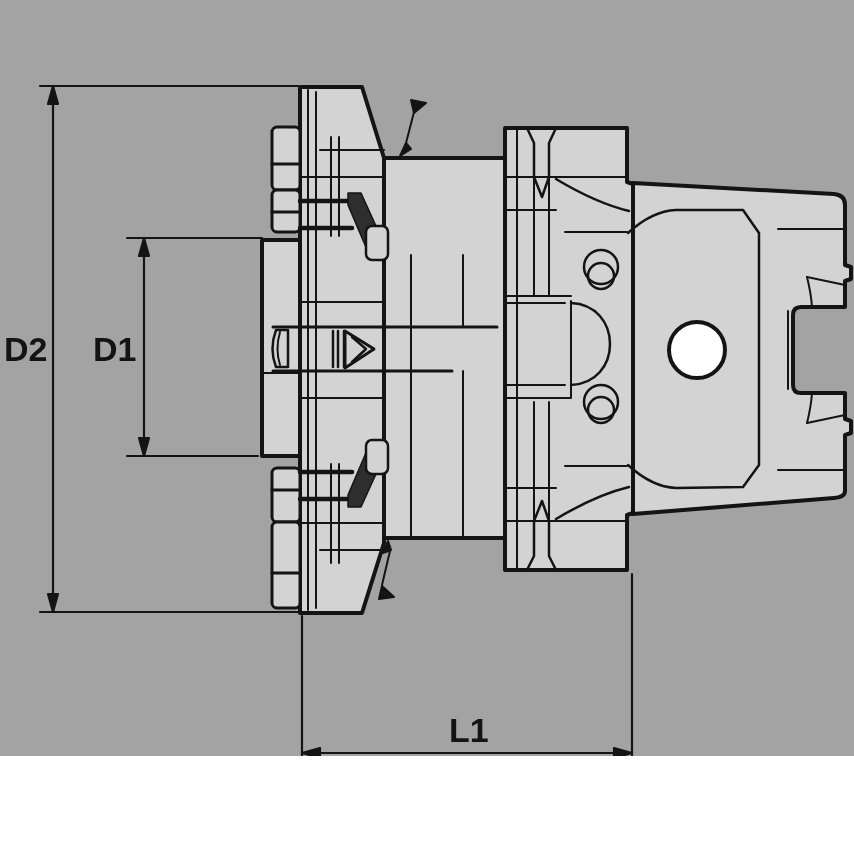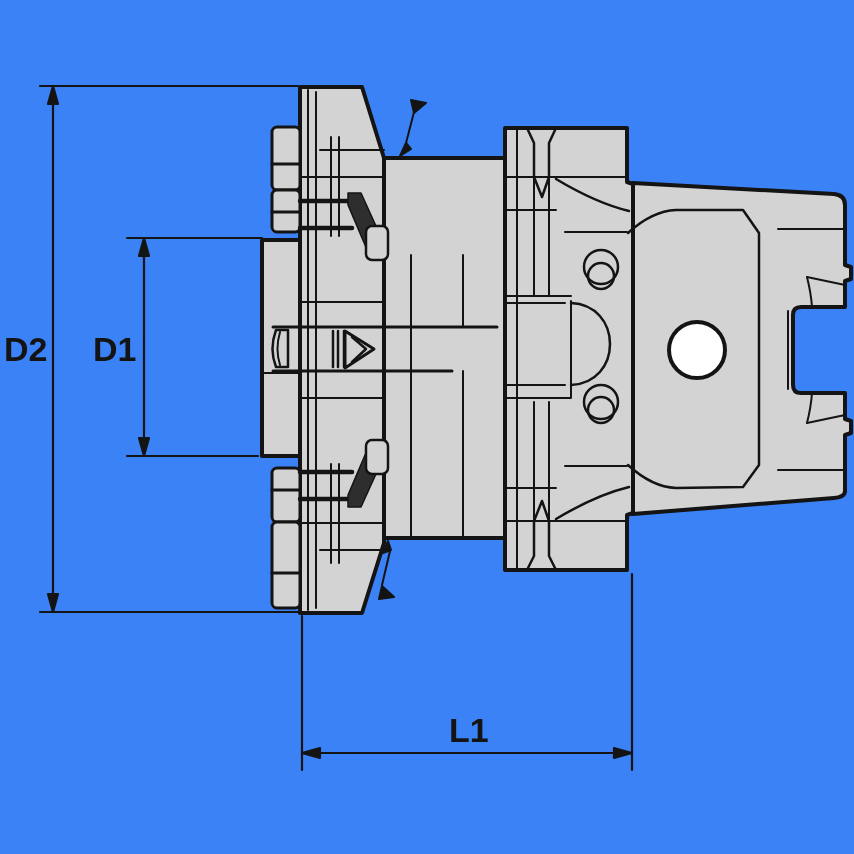--- a/index.html
+++ b/index.html
@@ -1,16 +1,16 @@
 <!DOCTYPE html>
 <html><head>
 <meta charset="utf-8">
 <style>
   html,body{margin:0;padding:0;background:#ffffff;}
-  .canvas{width:854px;height:854px;position:relative;background:#3b82f6;overflow:hidden;text-align:right;}
+  .canvas{width:854px;height:756px;position:relative;background:#a3a3a3;overflow:hidden;text-align:right;}
   svg{display:block;}
   svg text{font-family:"Liberation Sans","DejaVu Sans",sans-serif;font-weight:700;font-size:34px;}
 </style>
 </head>
 <body>
 
 <div class="canvas">
 <svg width="854" height="854" viewBox="0 0 854 854">
 
   <g fill="none" stroke-linejoin="round" stroke-linecap="round" stroke="#141414">

